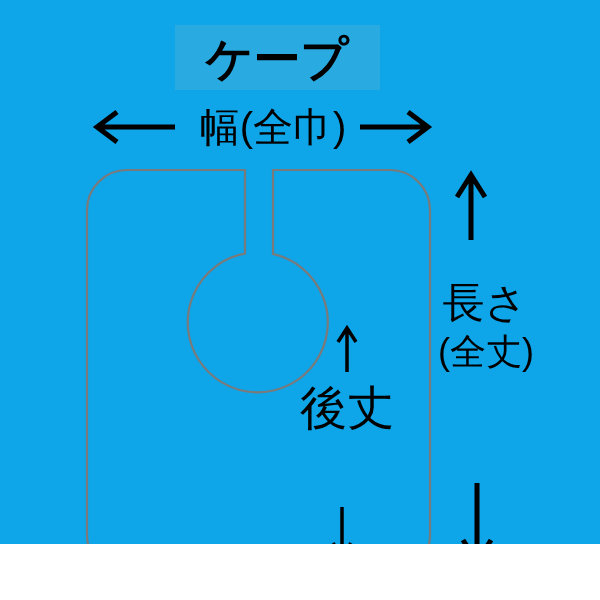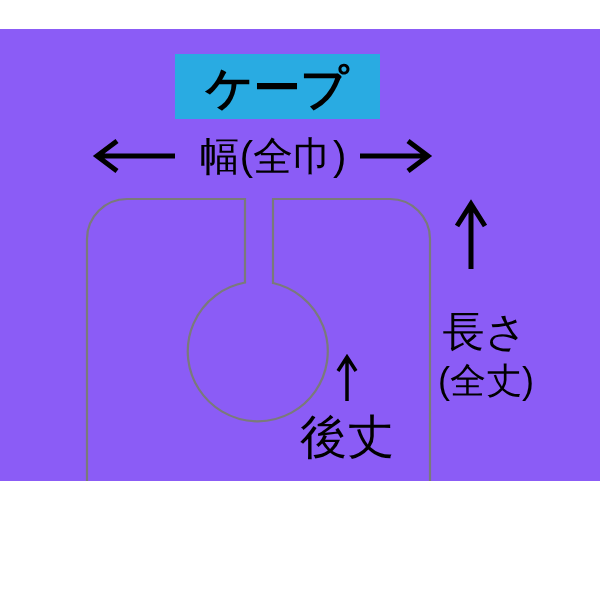--- a/index.html
+++ b/index.html
@@ -4,24 +4,23 @@
 <style>
   html, body {
     margin: 0;
     padding: 0;
     background: #ffffff;
     font-family: "Liberation Sans", sans-serif;
   }
   .canvas {
     position: relative;
     width: 600px;
-    height: 452px;
-    background: #8b5cf6;
+    height: 544px;
+    background: #0ea5e9;
     overflow: hidden;
-    margin-top: 29px;
   }
   svg { display: block; }
   .title-text {
     font-family: "Liberation Sans", sans-serif;
     font-size: 47px;
     font-weight: bold;
     text-anchor: middle;
     fill: #000000;
   }
   .label-width {

